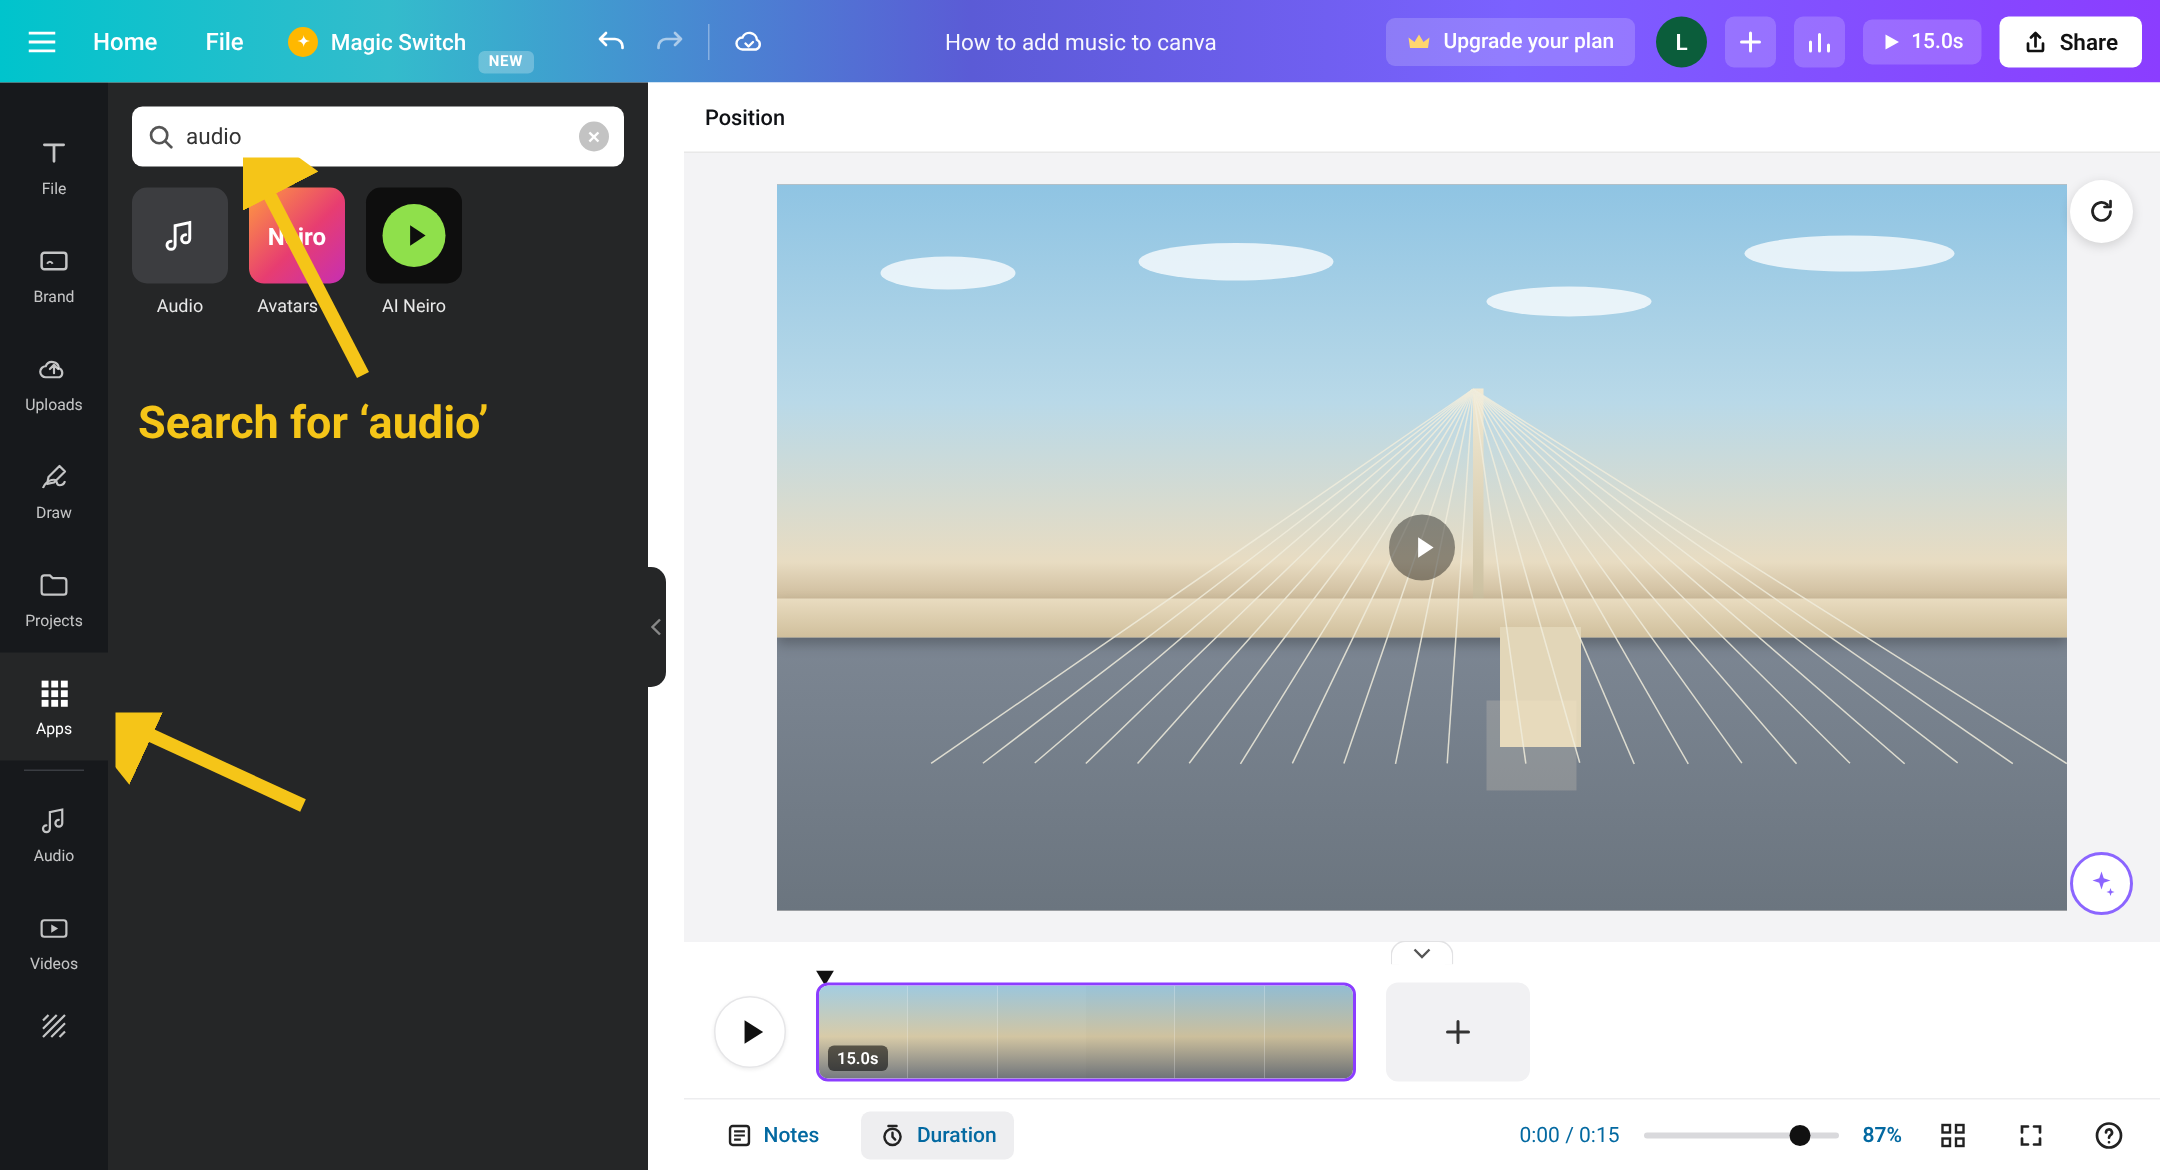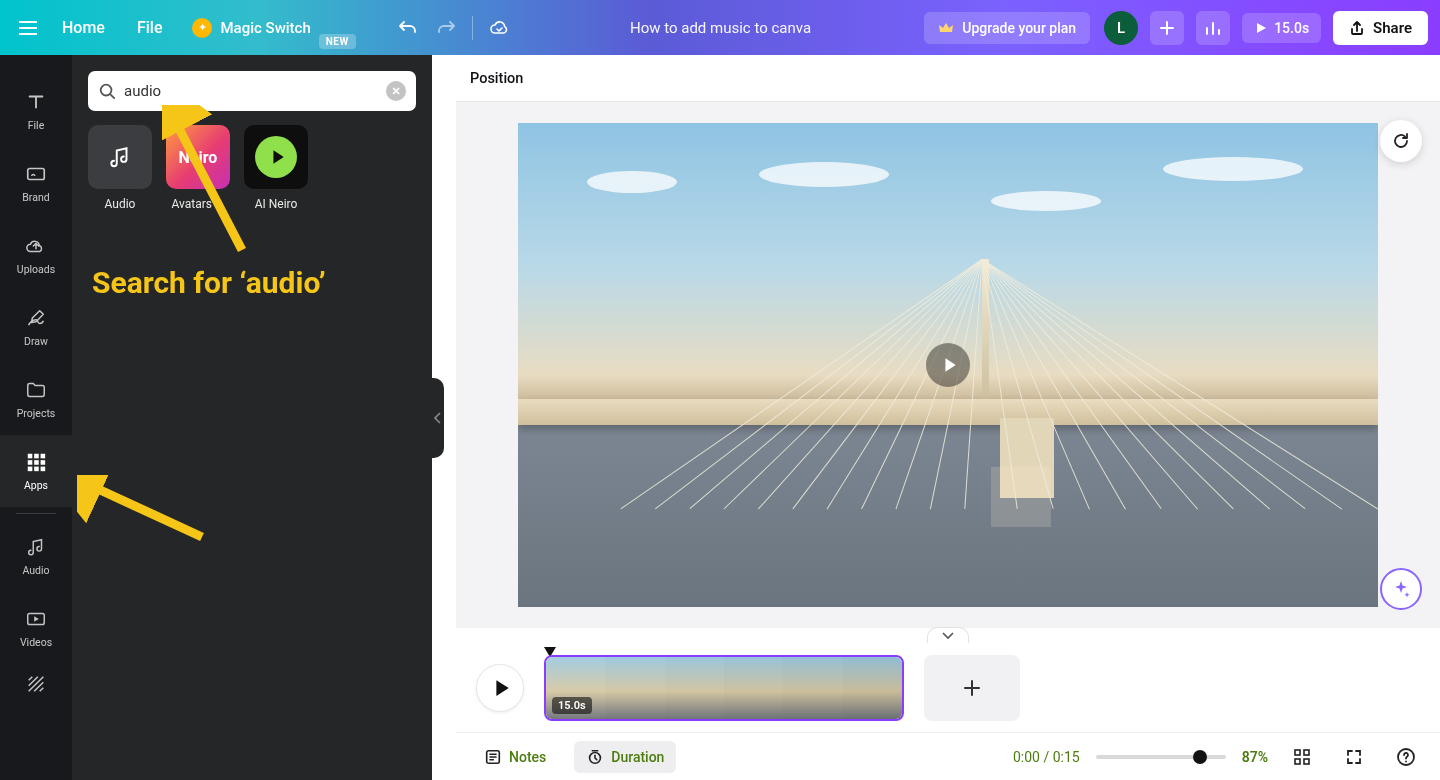--- a/index.html
+++ b/index.html
@@ -76,21 +76,21 @@
 .timeline { height:88px; background:#fff; display:flex; align-items:center; padding:0 20px; gap:20px; }
 .play-round { width:48px; height:48px; border-radius:50%; background:#fff; border:1px solid #e6e6e8; display:flex; align-items:center; justify-content:center; cursor:pointer; padding-left:3px; box-shadow:0 1px 3px rgba(0,0,0,.08); }
 .clip-wrap{position:relative; width:360px; height:66px;}
 .ph-mark{position:absolute;left:0;top:-8px;color:#111;}
 .clip { width:360px; height:66px; border:2px solid #8b3dff; border-radius:8px; display:flex; overflow:hidden; position:relative; cursor:pointer; }
 .clip .thumb { flex:1; }
 .clip-label { position:absolute; left:6px; bottom:5px; background:rgba(0,0,0,0.55); color:#fff; font-size:11px; padding:2px 6px; border-radius:4px; font-weight:600; }
 .add-clip { width:96px; height:66px; background:#f1f1f3; border-radius:8px; display:flex; align-items:center; justify-content:center; cursor:pointer; color:#333; }
 
 
-.bottom { height:48px; border-top:1px solid #ededef; background:#fff; display:flex; align-items:center; padding:0 16px; gap:16px; font-size:14px; color:#4d7c0f; }
+.bottom { height:48px; border-top:1px solid #ededef; background:#fff; display:flex; align-items:center; padding:0 16px; gap:16px; font-size:14px; color:#0369a1; }
 .bbtn { display:flex; align-items:center; gap:7px; padding:7px 12px; border-radius:6px; cursor:pointer; font-weight:500; }
 .bbtn.gray { background:#eeeef0; }
 .bspacer { flex:1; }
 .time-txt { font-weight:400; }
 .slider { width:130px; height:4px; background:#d9d9dc; border-radius:2px; position:relative; cursor:pointer; }
 .slider .knob { position:absolute; left:80%; top:50%; transform:translate(-50%,-50%); width:14px; height:14px; border-radius:50%; background:#111; }
 .zoom { font-weight:600; }
 .bicon { width:36px; height:36px; display:flex; align-items:center; justify-content:center; cursor:pointer; color:#222; border-radius:6px; }
 
 svg { display:block; }

